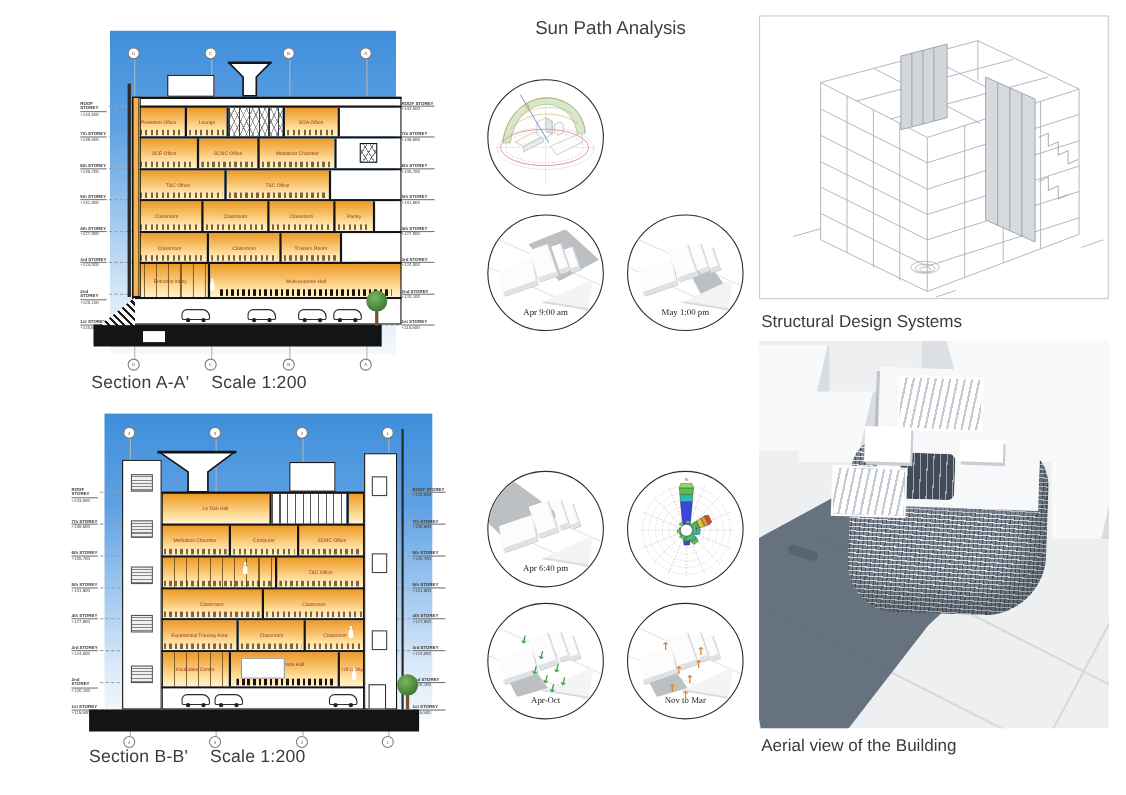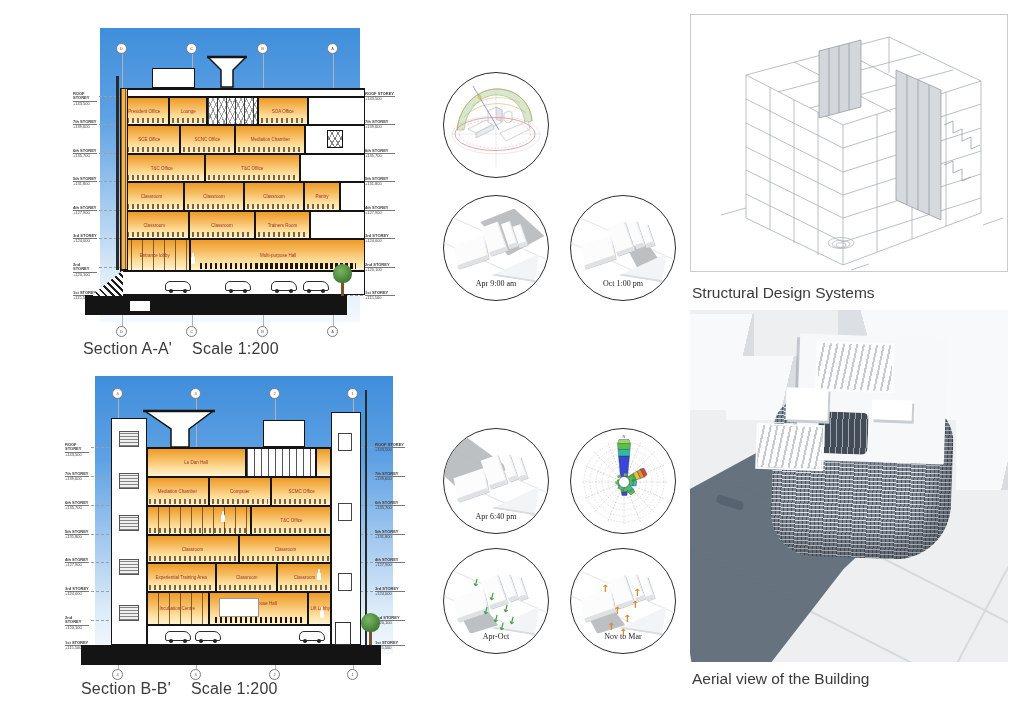--- a/index.html
+++ b/index.html
@@ -539,20 +539,21 @@
     <div class="groundbar" style="left:8px;top:273px;width:300px;height:20px"></div>
     <div class="tree" style="left:288px;top:241px">
         <span class="tk"></span>
         <span class="cn"></span>
       </div>
     <div class="cap" style="left:8px;top:308px">
       <span>Section B-B'</span><span class="sc">Scale 1:200</span>
     </div>
   </div>
 
+  <div class="mtitle" style="left:430px;top:16px">Sun Path Analysis</div>
 
   <div class="circ" style="left:443px;top:72px">
     <svg width="104" height="104" viewBox="0 0 104 104">
       <ellipse cx="52" cy="62" rx="44" ry="19" fill="none" stroke="#d8dadd" stroke-width="0.6"></ellipse>
       <line x1="7" y1="61" x2="97" y2="61" stroke="#c8ccd4" stroke-width="0.4"></line>
       <line x1="52" y1="18" x2="52" y2="94" stroke="#c8ccd4" stroke-width="0.4"></line>
       <path d="M13,57 C16,30 36,15 55,16 C74,17 87,31 88,48 L81,50 C79,34 69,23 54,22 C40,21 23,33 20,57 Z" fill="rgba(168,203,146,0.45)" stroke="#93ad6d" stroke-width="0.5"></path>
       <path d="M13,57 C16,30 36,15 55,16 C74,17 87,31 88,48" fill="none" stroke="#b9a95e" stroke-width="0.7"></path>
       <path d="M20,44 C36,28 64,26 82,40" fill="none" stroke="#c9a84e" stroke-width="0.5"></path>
       <path d="M28,33 C42,23 62,22 76,30" fill="none" stroke="#c9a84e" stroke-width="0.4"></path>
@@ -586,21 +587,21 @@
 
   <div class="circ c-oct1" style="left:570px;top:195px">
     <div class="gl gl1"></div>
       <div class="gl gl2"></div>
     <div class="sh"></div>
       <div class="tri"></div>
     <div class="mb mb1"></div>
       <div class="mb mb2"></div>
     <div class="mb mb3"></div>
       <div class="mb mb4"></div>
-    <div class="clab">Oct 1:00 pm</div>
+    <div class="clab">May 1:00 pm</div>
   </div>
 
 
 
   <div class="circ c-apr6" style="left:443px;top:428px">
     <div class="gl gl1"></div>
       <div class="gl gl2"></div>
     <div class="sh"></div>
       <div class="tri"></div>
     <div class="mb mb1"></div>

